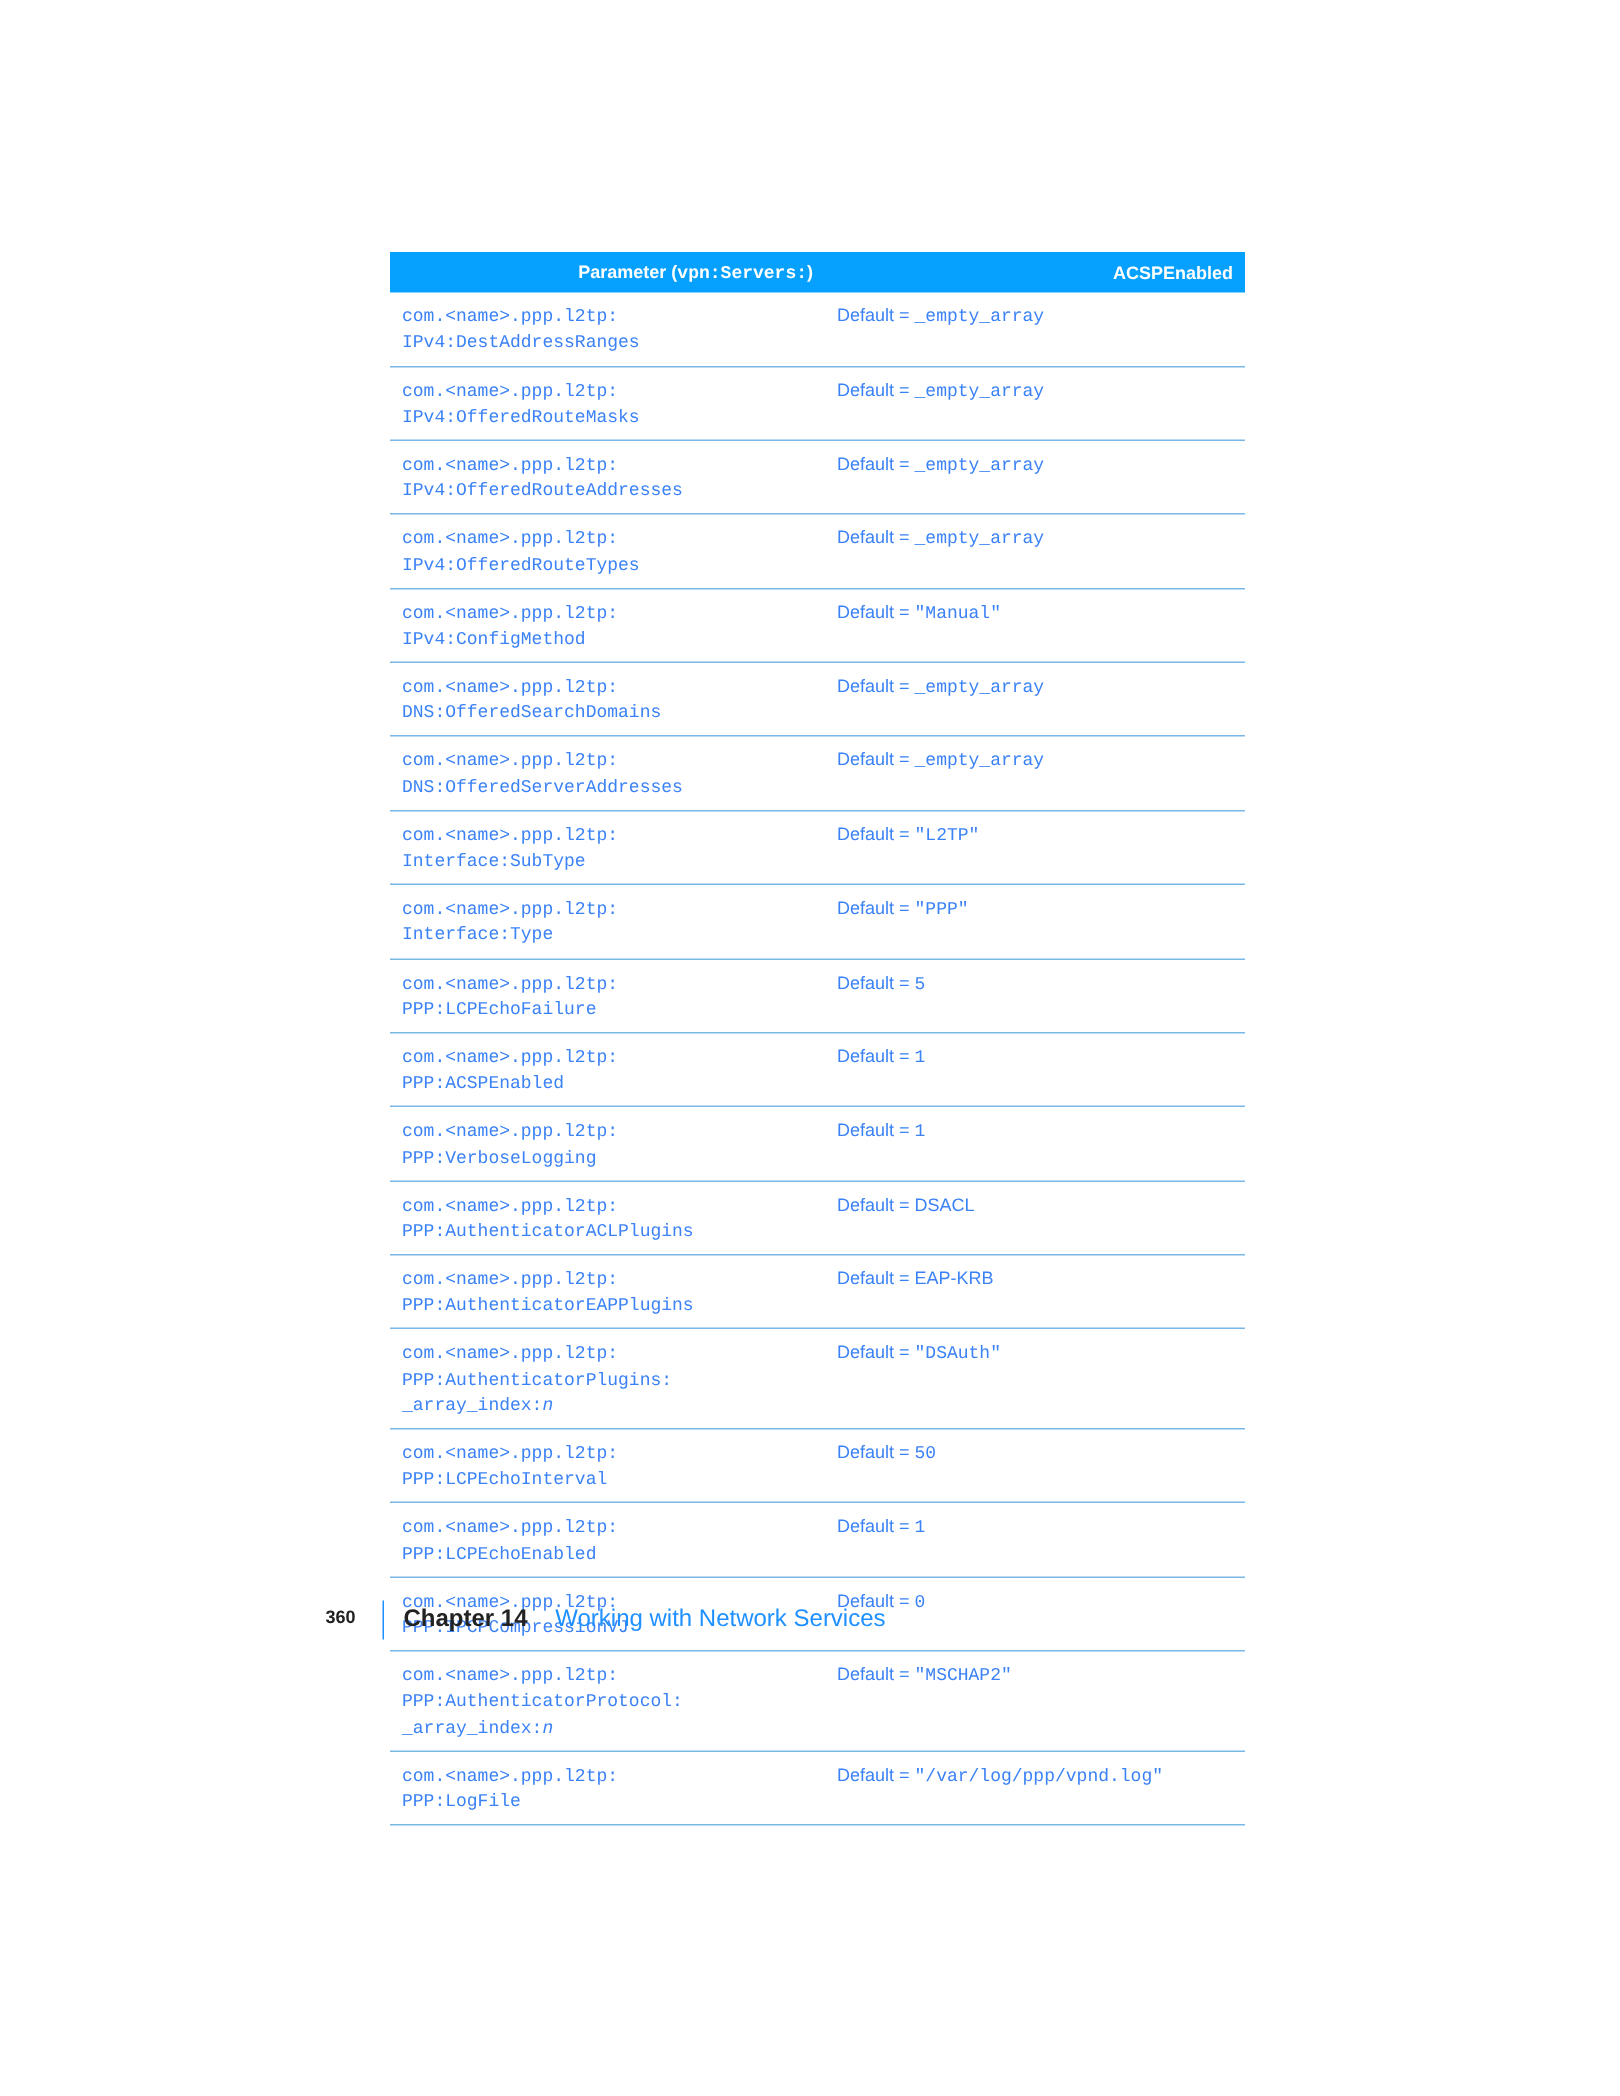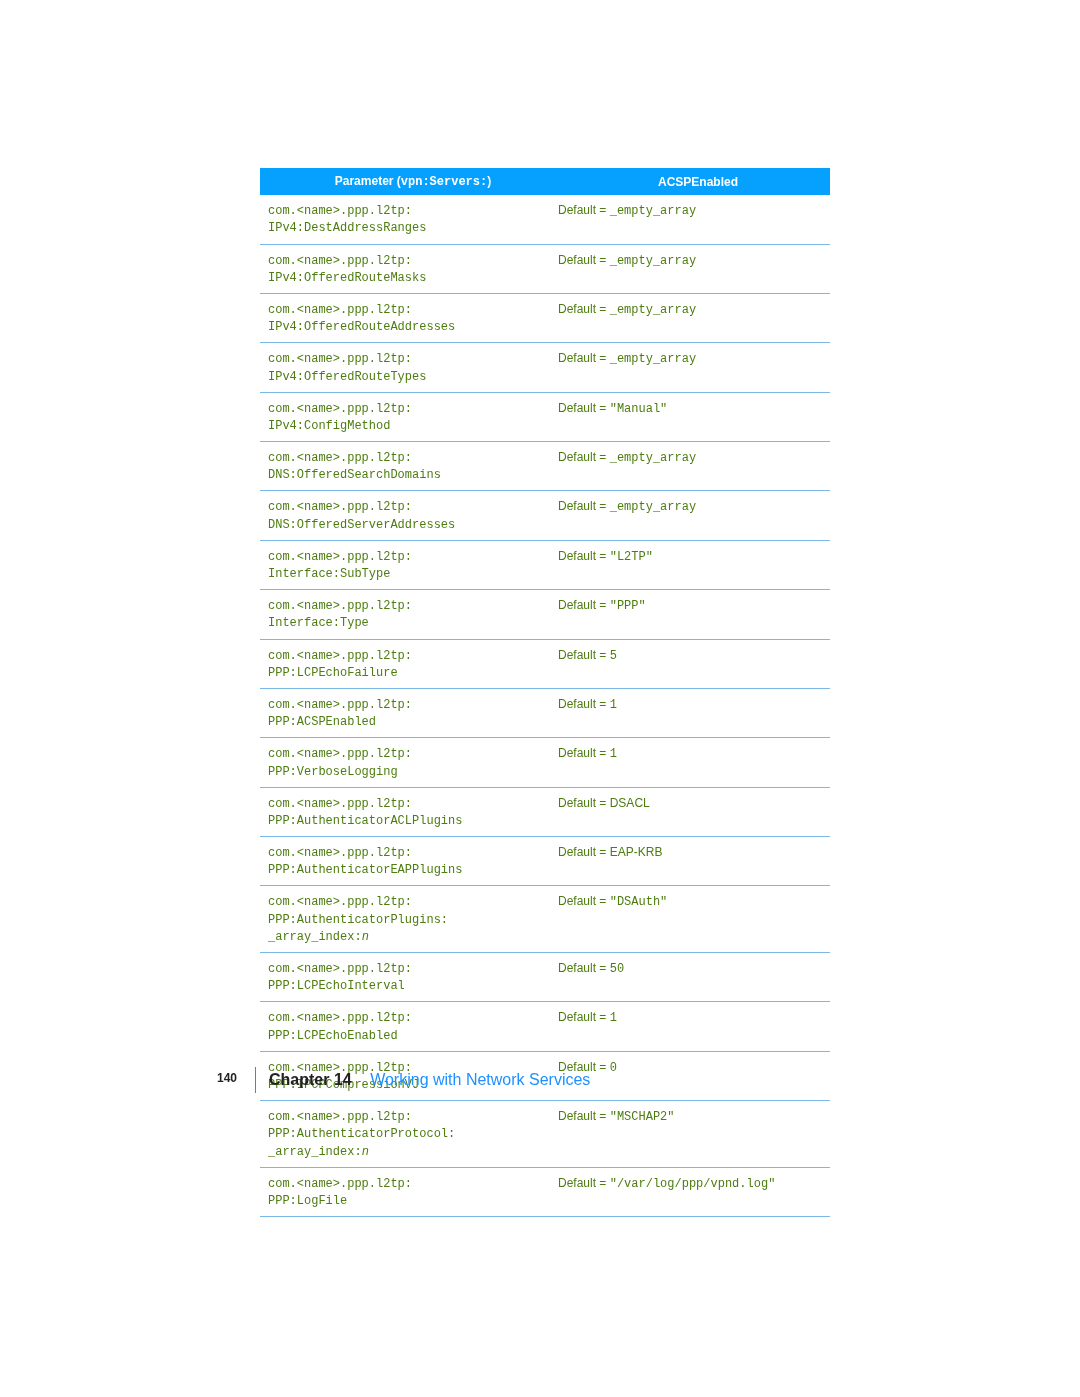--- a/index.html
+++ b/index.html
@@ -33,38 +33,38 @@
   
   table.params thead th {
     background: #1e90ff;        
     background: #0a84ff;
     background: #0a8cff;
     background: #009cff;
     background: #009dff;
     background: #06a0ff;
     color: #ffffff;
     font-weight: 600;
-    text-align: center;
+    text-align: right;
     padding: 5px 8px 5px 24px;
     font-size: 12px;
     border: none;
   }
   table.params thead th .mono {
     font-family: "Courier New", Courier, monospace;
     font-size: 12px;
   }
 
   
   table.params tbody td {
     padding: 7px 8px 7px 8px;
     vertical-align: top;
     border-bottom: 1px solid #1e90ff;
     border-bottom: 1px solid #7ab8e8;
     font-size: 12px;
-    color: #4d7c0f;
+    color: #3b82f6;
   }
   table.params tbody tr:first-child td {
     border-top: none;
   }
 
   .mono {
     font-family: "Courier New", Courier, monospace;
     font-size: 12px;
     white-space: pre-wrap;
   }
@@ -237,21 +237,21 @@
         <tr>
           <td><span class="mono">com.&lt;name&gt;.ppp.l2tp:
 PPP:LogFile</span></td>
           <td><span>Default = </span><span class="mono">"/var/log/ppp/vpnd.log"</span></td>
         </tr>
       </tbody>
   </table>
 
   <div class="footer">
     <div class="footer-inner">
-      <span class="page-number">140</span>
+      <span class="page-number">360</span>
       <span class="vline"></span>
       <span class="chapter">
         <span class="label">Chapter 14</span>
         <span class="title">Working with Network Services</span>
       </span>
     </div>
   </div>
 
 </div>
 

